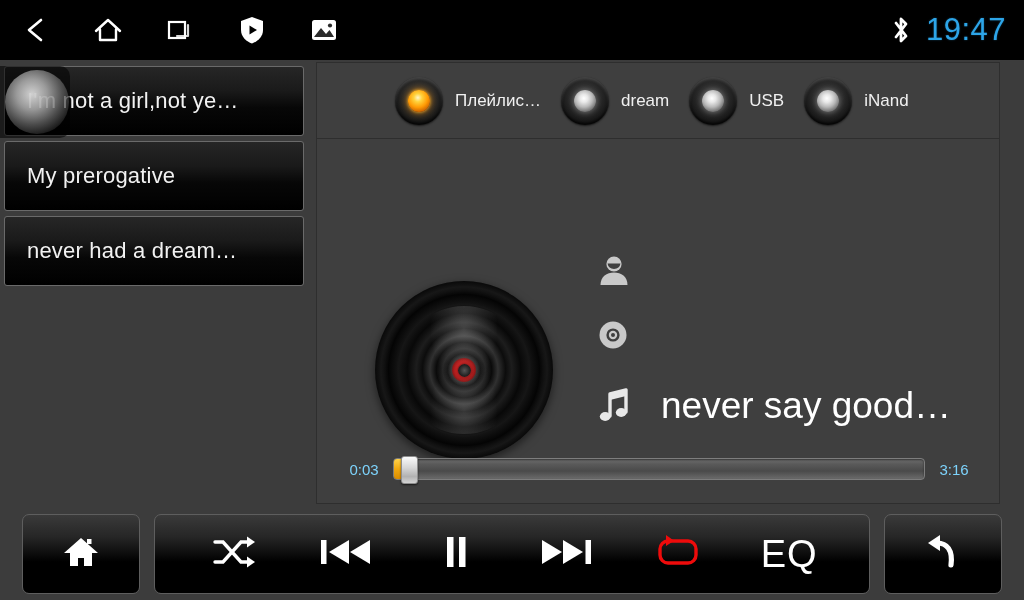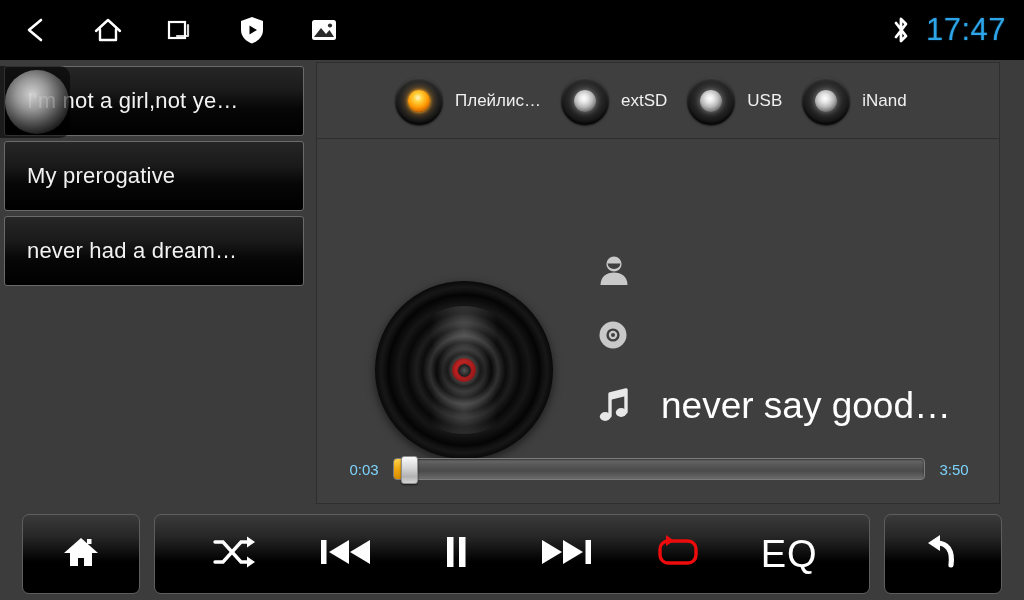--- a/index.html
+++ b/index.html
@@ -293,21 +293,21 @@
     </div>
 
   </div>
 
   <div class="status-right">
     <span class="bt-icon">
       <svg width="22" height="32" viewBox="0 0 22 32">
         <path d="M6 9 L16 22 L11 27 V5 L16 10 L6 23" fill="none" stroke="#ffffff" stroke-width="2.8" stroke-linecap="round" stroke-linejoin="round"></path>
       </svg>
     </span>
-    <span class="clock">17:47</span>
+    <span class="clock">19:47</span>
   </div>
 </div>
 
 <div class="playlist">
 
   <div class="pl-item">
     <span class="label">I'm not a girl,not ye…</span>
   </div>
 
   <div class="pl-item">
@@ -333,21 +333,21 @@
       <span class="led on">
           <span class="bulb"></span>
         </span>
       <span class="src-label">Плейлис…</span>
     </div>
 
     <div class="src-tab">
       <span class="led">
           <span class="bulb"></span>
         </span>
-      <span class="src-label">extSD</span>
+      <span class="src-label">dream</span>
     </div>
 
     <div class="src-tab">
       <span class="led">
           <span class="bulb"></span>
         </span>
       <span class="src-label">USB</span>
     </div>
 
     <div class="src-tab">
@@ -403,21 +403,21 @@
       </div>
 
     </div>
 
     <div class="progress-row">
       <span class="time">0:03</span>
       <div class="track">
         <div class="fill" style="width: 1.3%;"></div>
         <div class="thumb" style="left: 1.3%;"></div>
       </div>
-      <span class="time total">3:50</span>
+      <span class="time total">3:16</span>
     </div>
 
   </div>
 </div>
 
 <div class="ctrl-home">
   <span>
     <svg width="40" height="36" viewBox="0 0 40 36">
       <path d="M20 4 L37 19 H31 V32 H23 V24 H17 V32 H9 V19 H3 Z" fill="#ffffff"></path>
       <path d="M26 5 h4.5 v5 h-4.5 z" fill="#ffffff"></path>

